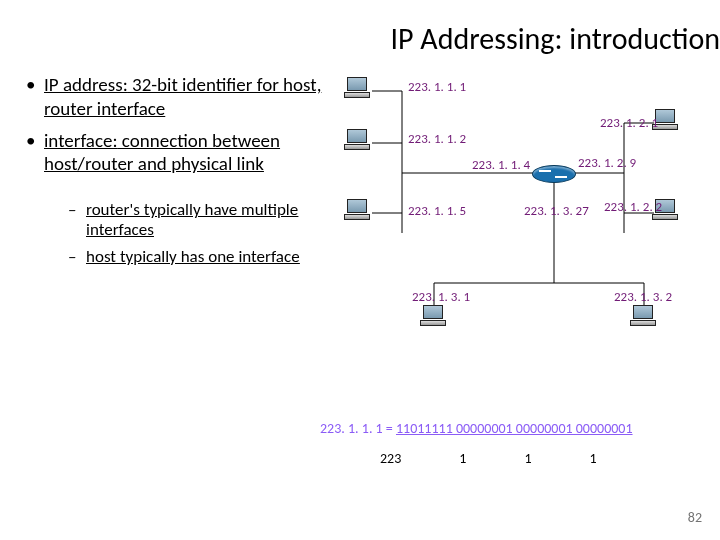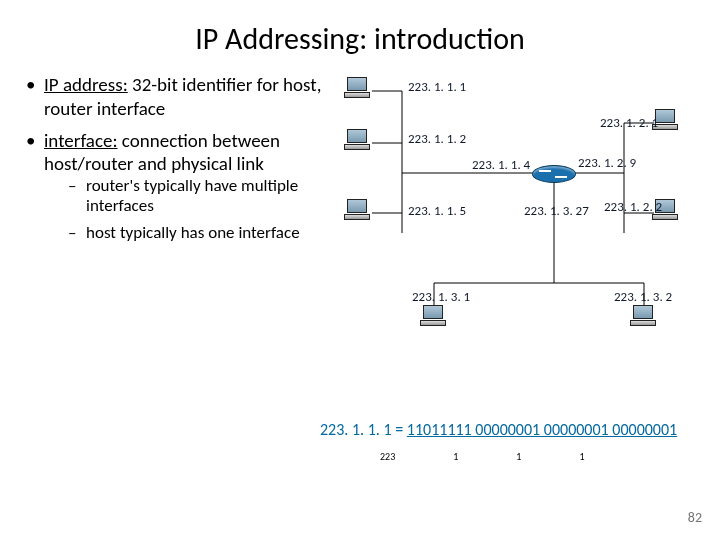--- a/index.html
+++ b/index.html
@@ -5,51 +5,51 @@
   * { margin: 0; padding: 0; box-sizing: border-box; }
   body {
     width: 720px;
     height: 540px;
     font-family: Calibri, Arial, sans-serif;
     background: #fff;
     position: relative;
     overflow: hidden;
   }
   .title {
-    text-align: center;
+    text-align: right;
     font-size: 30px;
     font-weight: 400;
     padding-top: 20px;
     padding-bottom: 16px;
     color: #000;
   }
   .content {
     display: flex;
     padding: 0 24px;
   }
   .left {
     width: 300px;
     font-size: 19px;
     color: #000;
     line-height: 1.25;
   }
-  .left ul { list-style: none; }
+  .left ul { list-style: none; text-decoration: underline; }
   .left > ul > li {
     position: relative;
     padding-left: 20px;
     margin-bottom: 8px;
   }
   .left > ul > li::before {
     content: "•";
     position: absolute;
     left: 2px;
     top: 0;
   }
   .sub {
-    margin-top: 0;
+    margin-top: 24px;
     padding-left: 22px;
   }
   .sub li {
     position: relative;
     padding-left: 20px;
     font-size: 17px;
     margin-bottom: 6px;
     line-height: 1.2;
   }
   .sub li::before {
@@ -96,37 +96,37 @@
     content:"";
     position:absolute;
     width:12px; height:2px;
     background:#fff;
     top:4px; left:6px;
   }
   .router::after { top:10px; left:22px; }
   .lbl {
     position: absolute;
     font-size: 13px;
-    color: #0f172a;
+    color: #701a75;
     white-space: nowrap;
   }
   .binary {
     position: absolute;
     left: 320px;
     top: 420px;
-    font-size: 16px;
-    color: #0369a1;
+    font-size: 14px;
+    color: #8b5cf6;
     width: 390px;
   }
   .binary-bits { text-decoration: underline; }
   .octets {
     position: absolute;
     left: 380px;
     top: 450px;
-    font-size: 10px;
+    font-size: 14px;
     color: #000;
     width: 330px;
     display: flex;
     gap: 58px;
   }
   .page {
     position: absolute;
     right: 18px;
     bottom: 14px;
     font-size: 14px;

